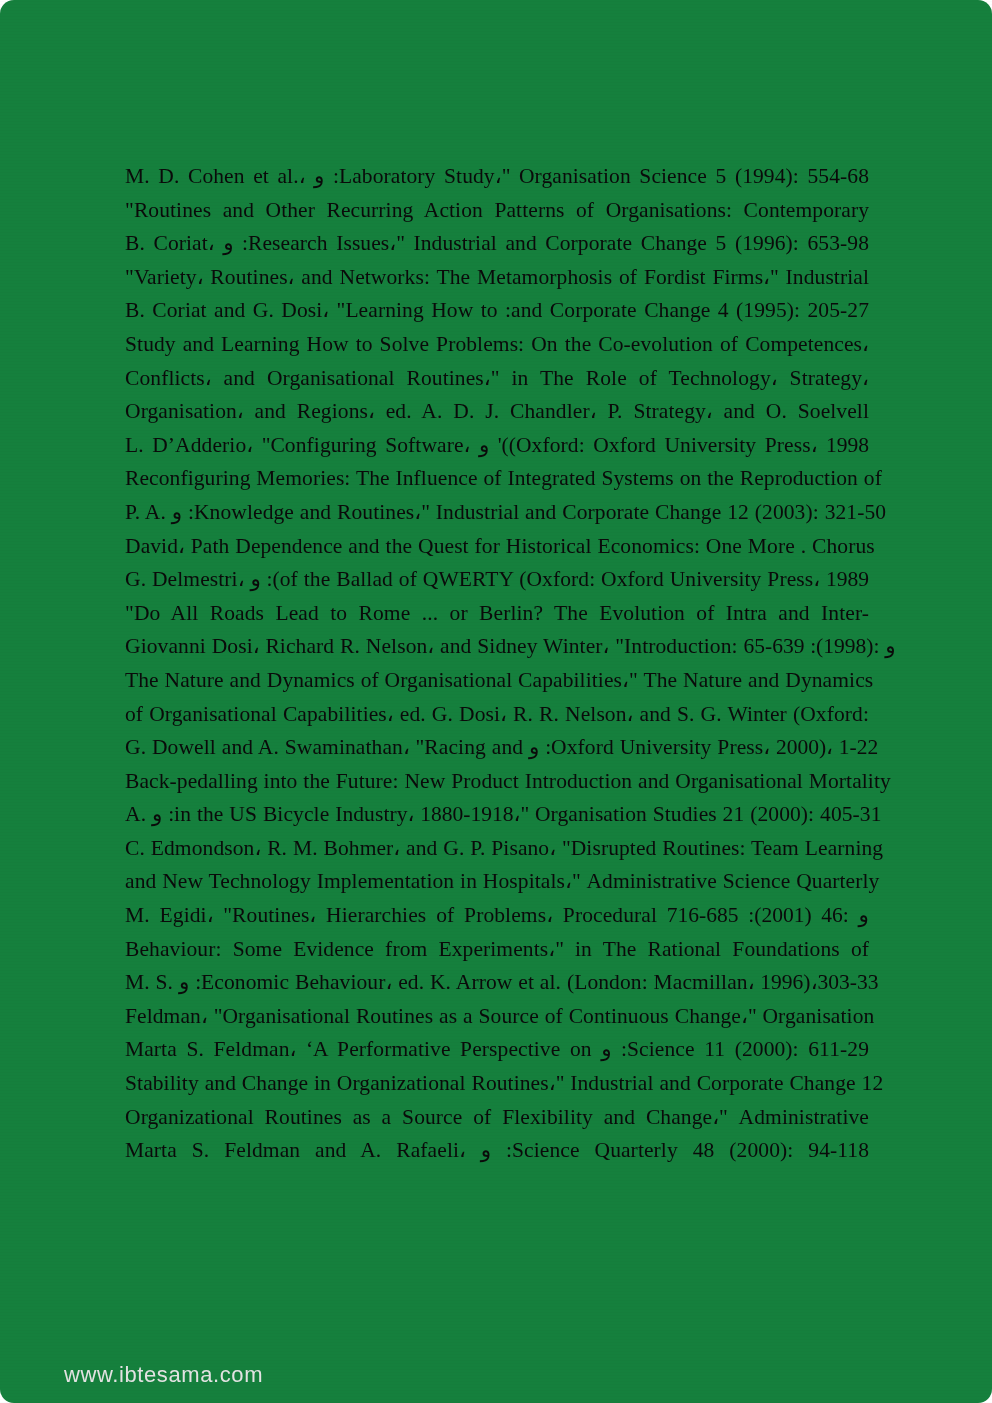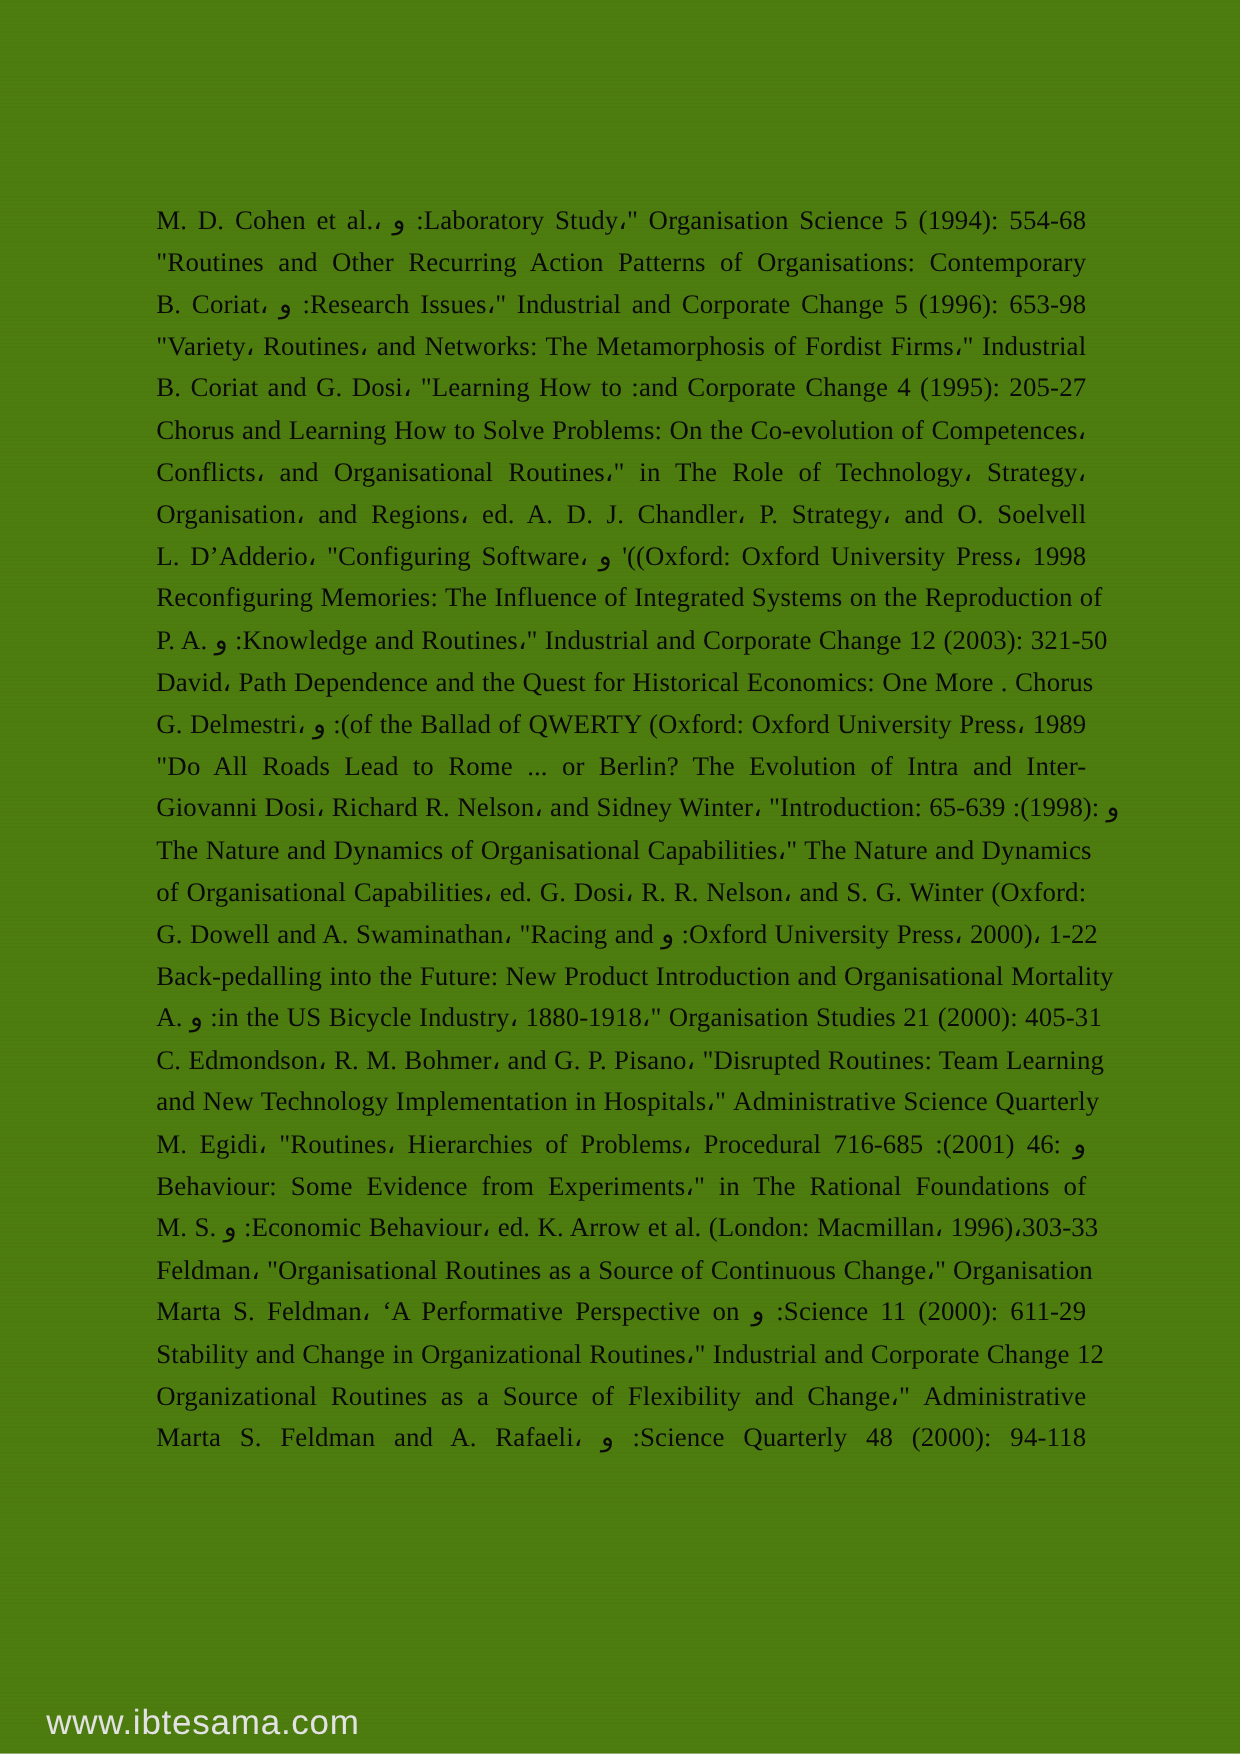--- a/index.html
+++ b/index.html
@@ -64,42 +64,42 @@
       repeating-linear-gradient(0deg,
         rgba(0,0,0,0.55) 0px,
         rgba(0,0,0,0.55) 1px,
         rgba(0,0,0,0) 1px,
         rgba(0,0,0,0) 3px);
   }
 
   
   #watermark {
     position: absolute;
-    left: 37px;
+    left: 64px;
     top: 1362px;
     font-family: "Liberation Sans", "DejaVu Sans", sans-serif;
-    font-size: 28px;
+    font-size: 22px;
     letter-spacing: 0.6px;
     color: #e2e2e2;
     white-space: nowrap;
     user-select: none;
   }
 </style>
 </head>
 <body>
 
-<div id="page-sheet" style="background: #4d7c0f;">
+<div id="page-sheet" style="background: #15803d; border-radius: 14px;">
 
   <div id="text-block" style="color: rgb(10, 10, 10);">
       <span class="scan-line tight">M. D. Cohen et al.، و :Laboratory Study،" Organisation Science 5 (1994): 554-68</span>
       <span class="scan-line tight">"Routines and Other Recurring Action Patterns of Organisations: Contemporary</span>
       <span class="scan-line tight">B. Coriat، و :Research Issues،" Industrial and Corporate Change 5 (1996): 653-98</span>
       <span class="scan-line tight">"Variety، Routines، and Networks: The Metamorphosis of Fordist Firms،" Industrial</span>
       <span class="scan-line tight">B. Coriat and G. Dosi، "Learning How to :and Corporate Change 4 (1995): 205-27</span>
-      <span class="scan-line tight">Chorus and Learning How to Solve Problems: On the Co-evolution of Competences،</span>
+      <span class="scan-line tight">Study and Learning How to Solve Problems: On the Co-evolution of Competences،</span>
       <span class="scan-line tight">Conflicts، and Organisational Routines،" in The Role of Technology، Strategy،</span>
       <span class="scan-line tight">Organisation، and Regions، ed. A. D. J. Chandler، P. Strategy، and O. Soelvell</span>
       <span class="scan-line tight">L. D’Adderio، "Configuring Software، و '((Oxford: Oxford University Press، 1998</span>
       <span class="scan-line tight">Reconfiguring Memories: The Influence of Integrated Systems on the Reproduction of</span>
       <span class="scan-line tight">P. A. و :Knowledge and Routines،" Industrial and Corporate Change 12 (2003): 321-50</span>
       <span class="scan-line tight">David، Path Dependence and the Quest for Historical Economics: One More . Chorus</span>
       <span class="scan-line tight">G. Delmestri، و :(of the Ballad of QWERTY (Oxford: Oxford University Press، 1989</span>
       <span class="scan-line tight">"Do All Roads Lead to Rome ... or Berlin? The Evolution of Intra and Inter-</span>
       <span class="scan-line tight">Giovanni Dosi، Richard R. Nelson، and Sidney Winter، "Introduction: و :(1998): 639-65</span>
       <span class="scan-line tight">The Nature and Dynamics of Organisational Capabilities،" The Nature and Dynamics</span>

